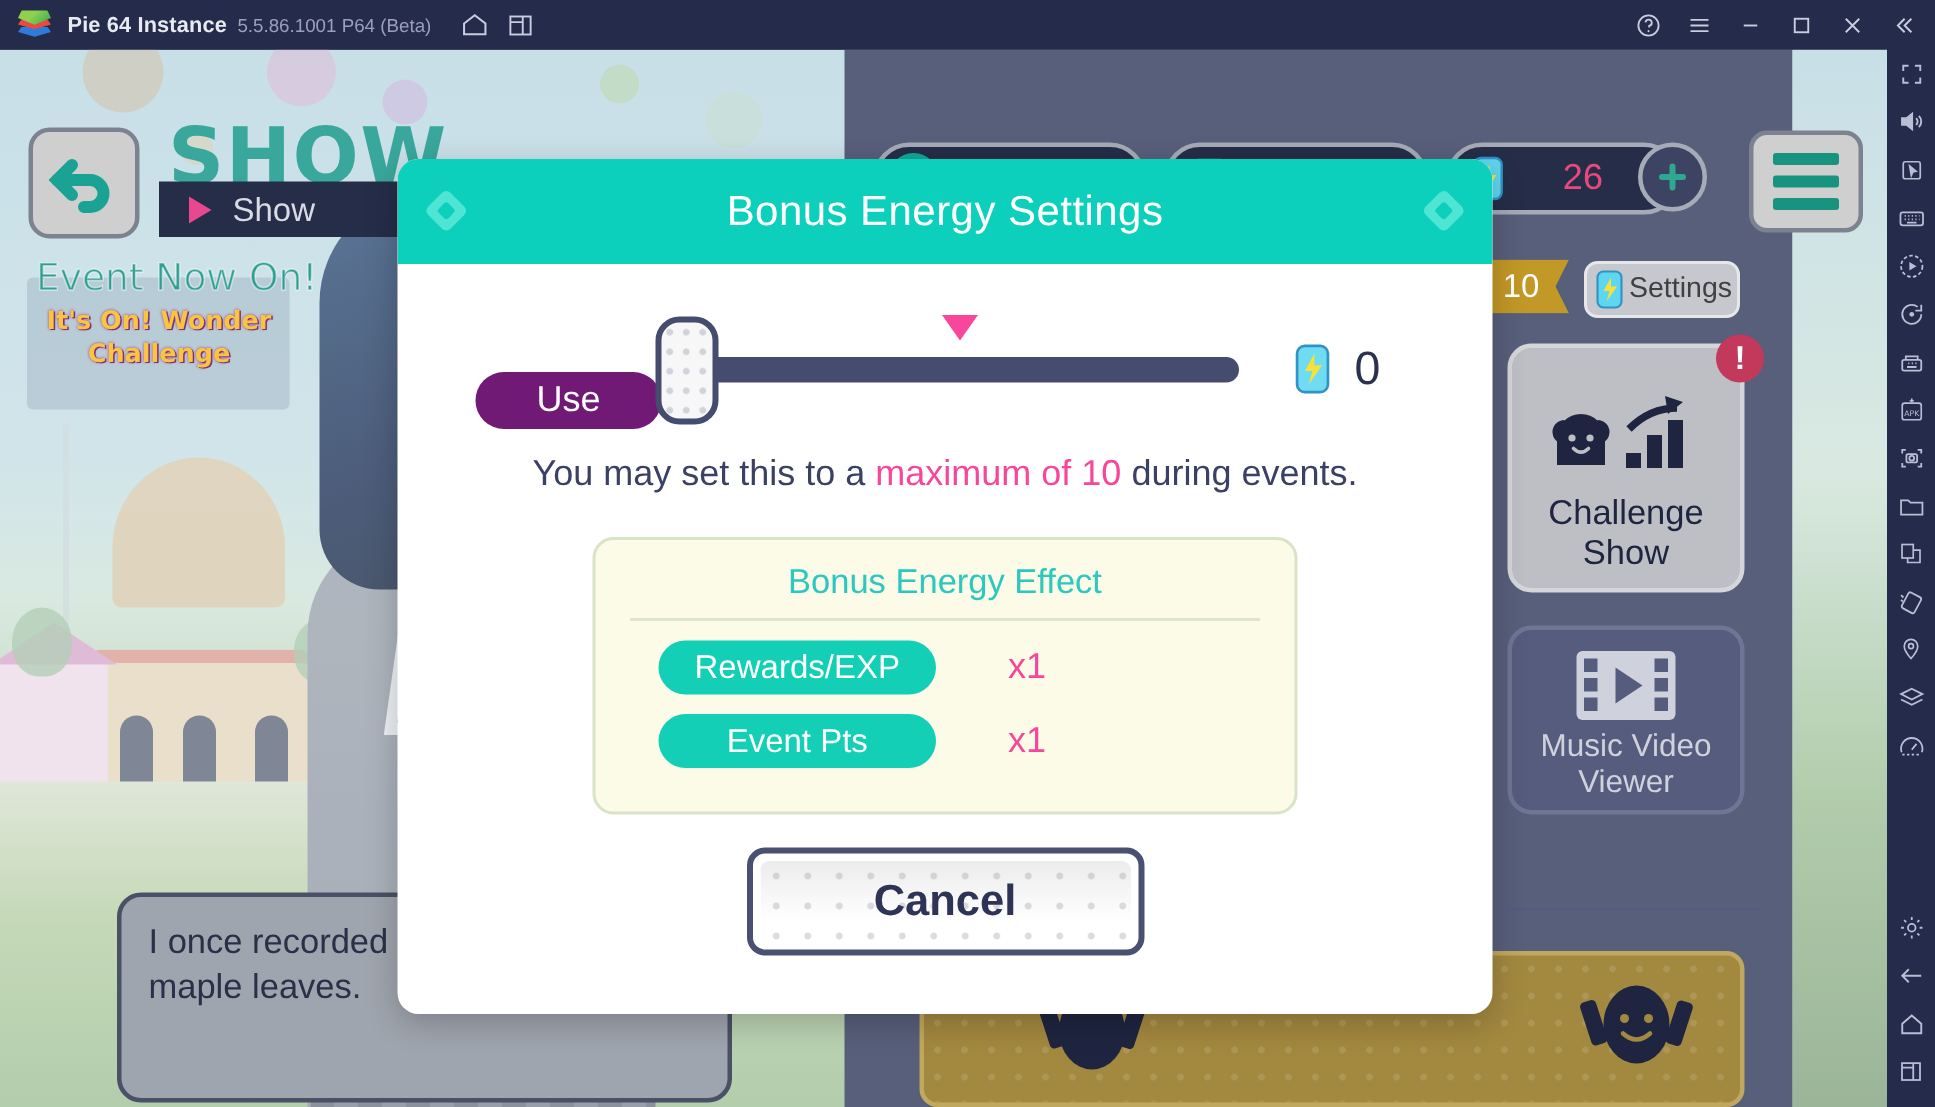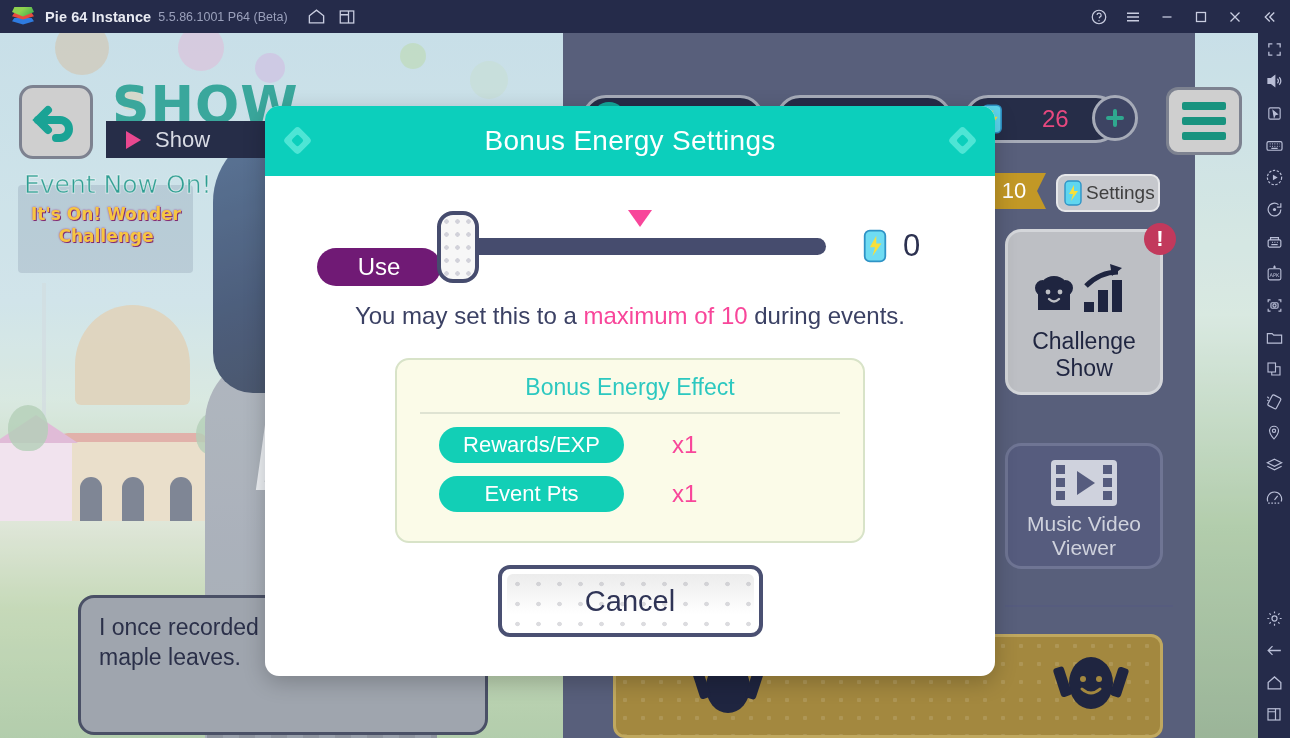--- a/index.html
+++ b/index.html
@@ -221,21 +221,21 @@
     display: flex; flex-direction: column; align-items: center; justify-content: flex-end;
     padding-bottom: 10px;
   }
   #tile-challenge .tl { color: #1f2540; font-size: 23px; line-height: 27px; text-align: center; }
   #badge-alert {
     position: absolute; left: 1144px; top: 190px; width: 32px; height: 32px; z-index: 48;
     background: #c2395c; border-radius: 50%; color: #fff; font-size: 22px; font-weight: bold;
     display: flex; align-items: center; justify-content: center;
   }
   #tile-mv {
-    position: absolute; left: 1005px; top: 410px; width: 158px; height: 126px; z-index: 46;
+    position: absolute; left: 1005px; top: 384px; width: 158px; height: 126px; z-index: 46;
     background: #565c7e; border: 3px solid #6f7594; border-radius: 16px;
     display: flex; flex-direction: column; align-items: center; justify-content: flex-end;
     padding-bottom: 6px;
   }
   #tile-mv .tl { color: #cfd2dd; font-size: 21px; line-height: 24px; text-align: center; }
 
   #gold-bar {
     position: absolute; left: 613px; top: 601px; width: 550px; height: 104px; z-index: 46;
     background: #a3883f; border: 3px solid #c0a85f; border-radius: 12px;
     background-image: radial-gradient(circle, rgba(255,255,255,.12) 2px, transparent 2.5px);
@@ -322,20 +322,21 @@
   .mbtn-inner {
     width: 100%; height: 100%; border-radius: 6px;
     display: flex; align-items: center; justify-content: center;
     font-size: 29px; color: #2f3456;
   }
   #cancel-inner {
     background: linear-gradient(#e9e9e9, #ffffff 70%);
     background-image: radial-gradient(circle, rgba(155,155,165,.35) 2px, transparent 2.6px),
                       linear-gradient(#ececec, #ffffff 75%);
     background-size: 21px 20px, 100% 100%;
+    font-weight: bold;
   }
   #confirm-inner {
     background-image: radial-gradient(circle, rgba(255,255,255,.85) 2.6px, transparent 3.1px),
                       linear-gradient(#13d9cd, #11f0e8 60%, #0ef3ef);
     background-size: 21px 20px, 100% 100%;
   }
 </style>
 </head>
 <body>
 

